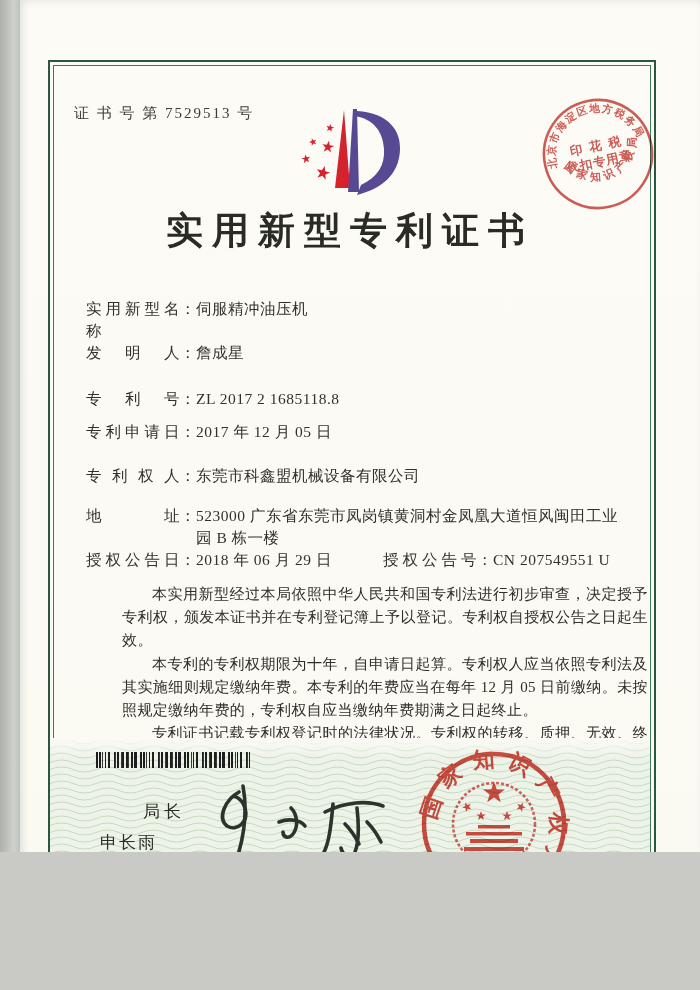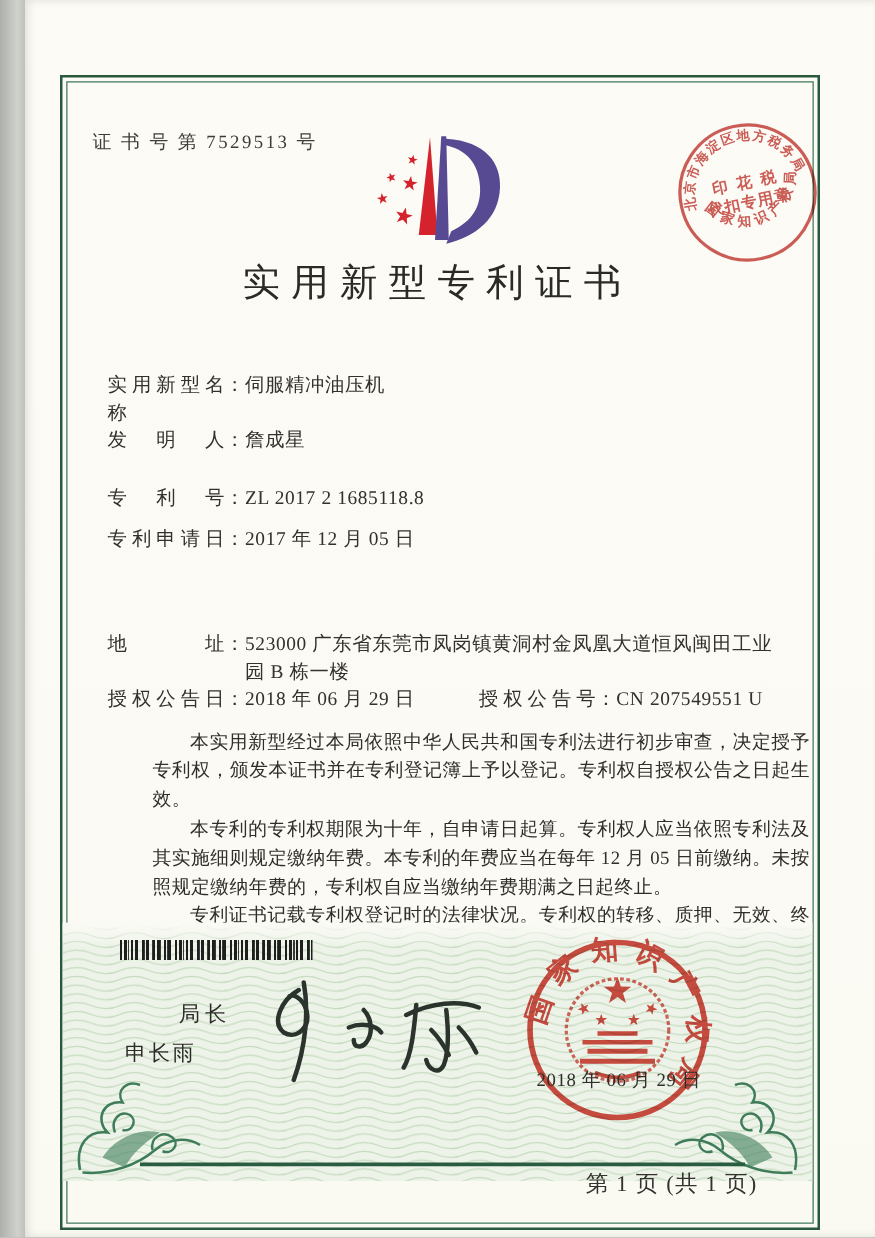--- a/index.html
+++ b/index.html
@@ -1,27 +1,27 @@
 <!DOCTYPE html>
 <html><head>
 <meta charset="utf-8">
 <style>
   html,body{margin:0;padding:0;}
   body{background:#c9cac6;font-family:"Liberation Serif","DejaVu Serif",serif;}
-  #stage{position:relative;width:700px;height:990px;overflow:hidden;background:#a3a3a3;}
+  #stage{position:relative;width:700px;height:852px;overflow:hidden;background:#a3a3a3;}
   .abs{position:absolute;}
   
   .paper{left:18px;top:0;width:682px;height:990px;background:linear-gradient(180deg,#fcfbf6 0%,#fbfaf4 60%,#fafaf3 100%);box-shadow:inset 4px 0 8px rgba(0,0,0,.12);}
   .scan-edge{left:0;top:0;width:20px;height:990px;background:linear-gradient(90deg,#aeb0ac,#cfd1cd 70%,#bfc1bd);}
   
   .frame{left:48px;top:60px;width:604px;height:920px;border:2.5px solid #29583f;}
   .frame-inner{left:3px;top:3px;right:3px;bottom:3px;border:1px solid #3e7a5a;}
   
   .cert-no{left:74px;top:104px;font-size:15px;letter-spacing:2px;color:#3d3c37;}
-  .title{left:100px;top:206px;width:500px;text-align:center;font-size:30px;font-weight:400;letter-spacing:9px;color:#2b2b26;}
+  .title{left:100px;top:206px;width:500px;text-align:center;font-size:37px;font-weight:700;letter-spacing:9px;color:#2b2b26;}
   
   .frow{left:86px;font-size:15.5px;color:#32312c;letter-spacing:.5px;line-height:22px;}
   .flabel{display:inline-block;width:94px;text-align:justify;text-align-last:justify;vertical-align:top;}
   .fcolon{vertical-align:top;}
   .fvalue{display:inline-block;vertical-align:top;max-width:428px;}
   
   .body-text{left:86px;top:583px;width:526px;font-size:15px;line-height:23.2px;color:#2f2e29;text-align:justify;letter-spacing:.4px;margin-left:36px;}
   .body-text p{margin:0;text-indent:2em;}
   
   .band{left:50px;top:738px;width:600px;height:207px;}
@@ -89,20 +89,23 @@
     <span class="flabel">实用新型名称</span><span class="fcolon">：</span><span class="fvalue">伺服精冲油压机</span>
   </div>
   <div class="abs frow" style="top:342px">
     <span class="flabel">发明人</span><span class="fcolon">：</span><span class="fvalue">詹成星</span>
   </div>
   <div class="abs frow" style="top:388px">
     <span class="flabel">专利号</span><span class="fcolon">：</span><span class="fvalue">ZL 2017 2 1685118.8</span>
   </div>
   <div class="abs frow" style="top:421px">
     <span class="flabel">专利申请日</span><span class="fcolon">：</span><span class="fvalue">2017 年 12 月 05 日</span>
+  </div>
+  <div class="abs frow" style="top:465px">
+    <span class="flabel">专利权人</span><span class="fcolon">：</span><span class="fvalue">东莞市科鑫盟机械设备有限公司</span>
   </div>
   <div class="abs frow" style="top:505px">
     <span class="flabel">地址</span><span class="fcolon">：</span><span class="fvalue">523000 广东省东莞市凤岗镇黄洞村金凤凰大道恒风闽田工业园 B 栋一楼</span>
   </div>
   <div class="abs frow" style="top:549px">
     <span class="flabel">授权公告日</span><span class="fcolon">：</span><span class="fvalue">2018 年 06 月 29 日</span>
   </div>
   <div class="abs frow" style="left:383px;top:549px">
     <span class="flabel">授权公告号</span><span class="fcolon">：</span><span class="fvalue">CN 207549551 U</span>
   </div>

